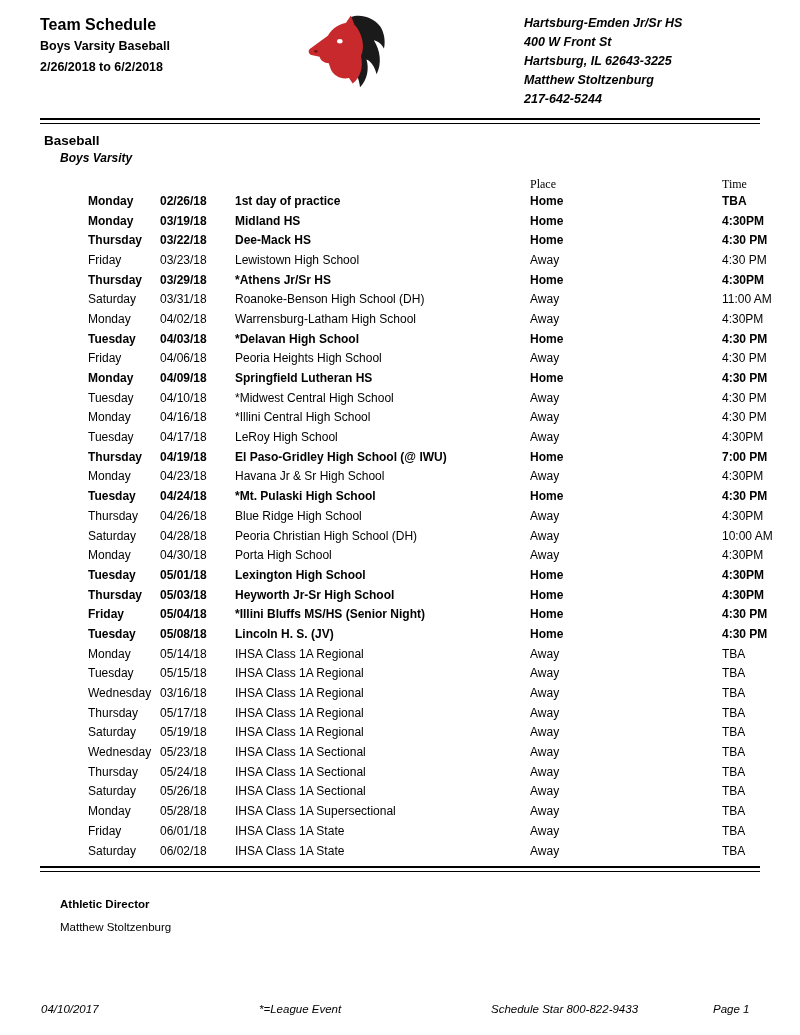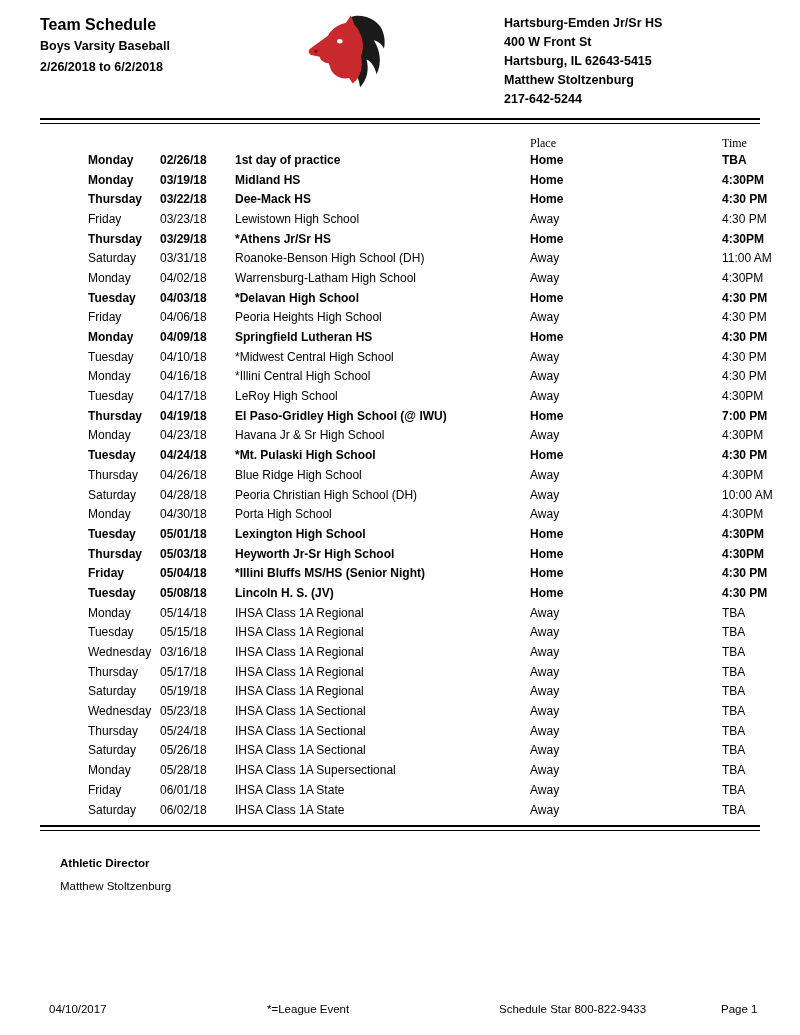--- a/index.html
+++ b/index.html
@@ -13,21 +13,21 @@
     margin:0 auto;
   }
   .content{padding:12px 40px 0 40px;}
 
   
   .header{position:relative;height:106px;}
   .header-left{position:absolute;left:0;top:2px;}
   .h-title{font-size:16px;font-weight:bold;line-height:22px;}
   .h-line{font-size:12.5px;font-weight:bold;line-height:21px;}
   .logo{position:absolute;left:263px;top:0;width:92px;height:86px;}
-  .header-right{position:absolute;left:464px;top:2px;}
+  .header-right{position:absolute;left:484px;top:2px;font-style:italic;}
   .header-right div{font-size:12.5px;font-weight:bold;line-height:19px;}
 
   .rule-double{height:3px;border-top:2px solid #000;border-bottom:1px solid #000;}
 
   
   .sport{font-size:13.5px;font-weight:bold;margin:9px 0 3px 4px;}
   .level{font-size:12px;font-weight:bold;font-style:italic;margin-left:20px;}
 
   
   table.sched{width:720px;border-collapse:collapse;table-layout:fixed;margin-top:12px;}
@@ -45,23 +45,24 @@
   table.sched tr.home td{font-weight:bold;}
   .rule-bottom{margin-top:6px;}
 
   
   .officials{margin-top:26px;padding-left:20px;display:grid;grid-template-columns:202px 198px auto;}
   .off-title{font-size:11.5px;font-weight:bold;margin-bottom:11px;}
   .off-name{font-size:11.5px;}
 
   
   .footer{
-    position:absolute;bottom:20px;left:49px;width:720px;
+    position:absolute;bottom:20px;left:41px;width:720px;
     display:grid;grid-template-columns:218px 232px 222px auto;
     font-size:11.5px;
+    font-style:italic;
   }
 </style>
 </head>
 <body>
 
 <div class="page">
   <div class="content">
 
     <div class="header">
       <div class="header-left">
@@ -81,28 +82,30 @@
 
           <ellipse cx="40" cy="30" rx="3" ry="2.4" fill="#ffffff"></ellipse>
 
           <ellipse cx="14" cy="41" rx="2" ry="1.5" fill="#7a1416"></ellipse>
         </svg>
       </div>
 
       <div class="header-right">
         <div>Hartsburg-Emden Jr/Sr HS</div>
         <div>400 W Front St</div>
-        <div>Hartsburg, IL 62643-5415</div>
+        <div>Hartsburg, IL 62643-3225</div>
         <div>Matthew Stoltzenburg</div>
         <div>217-642-5244</div>
       </div>
     </div>
 
     <div class="rule-double"></div>
 
+    <div class="sport">Baseball</div>
+    <div class="level">Boys Varsity</div>
 
     <table class="sched">
       <colgroup>
         <col class="c-day">
           <col class="c-date">
           <col class="c-event">
           <col class="c-place">
           <col class="c-time">
       </colgroup>
       <thead>

